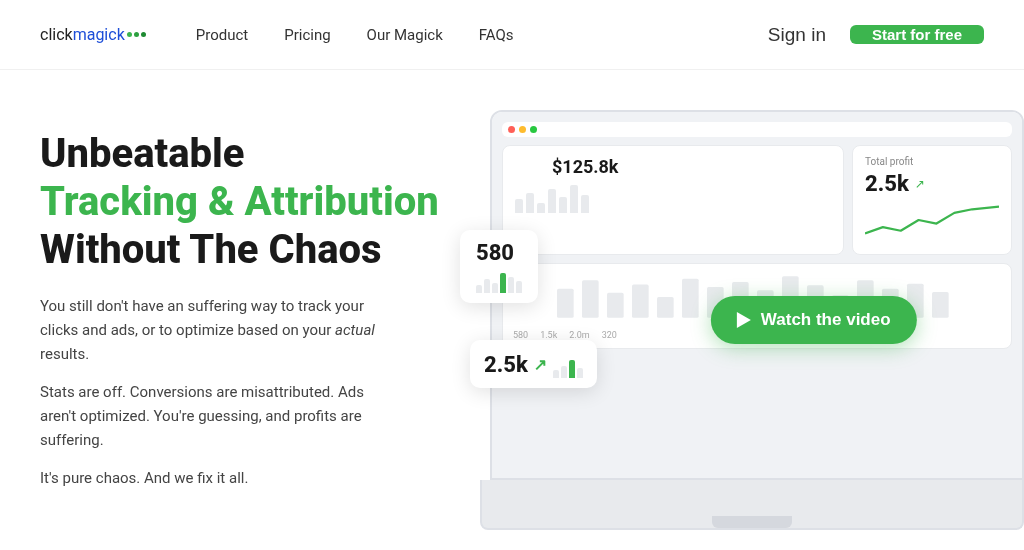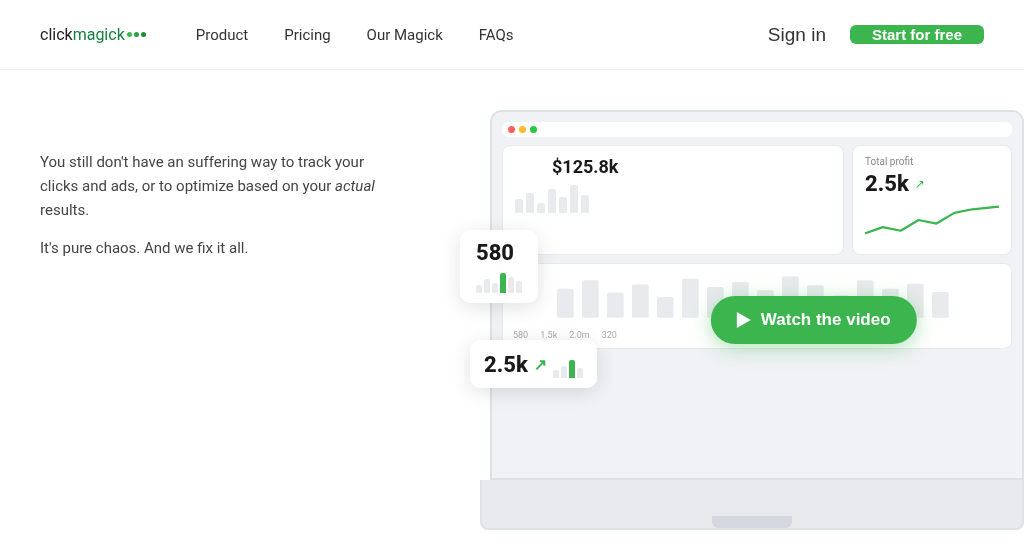--- a/index.html
+++ b/index.html
@@ -13,21 +13,21 @@
 
     
     header {
       display: flex;
       align-items: center;
       padding: 0 40px;
       height: 70px;
       border-bottom: 1px solid #f0f0f0;
     }
     .logo-click { color: #222; }
-    .logo-magick { color: #15803d; }
+    .logo-magick { color: #1d4ed8; }
     .logo-dots {
       display: inline-flex;
       gap: 2px;
       margin-left: 2px;
       align-items: center;
     }
     .logo-dot {
       width: 5px;
       height: 5px;
       border-radius: 50%;
@@ -351,25 +351,31 @@
 
   <div class="header-actions">
     <button class="sign-in-btn">Sign in</button>
     <button class="start-btn">Start for free</button>
   </div>
 </header>
 
 <section class="hero">
 
   <div class="hero-left">
+    <h1 class="hero-title">
+      <span>Unbeatable</span><br>
+      <span class="green">Tracking &amp; Attribution</span><br>
+      <span>Without The Chaos</span>
+    </h1>
 
     <div class="hero-subtitle">
       <p>
         <span>You still don't have an suffering way to track your clicks and ads, or to optimize based on your </span><em>actual</em><span> results.</span>
       </p>
+      <p>Stats are off. Conversions are misattributed. Ads aren't optimized. You're guessing, and profits are suffering.</p>
       <p>It's pure chaos. And we fix it all.</p>
     </div>
   </div>
 
   <div class="hero-right">
     <div class="dashboard-container">
 
       <div class="laptop-screen">
         <div class="dashboard-inner">
 

